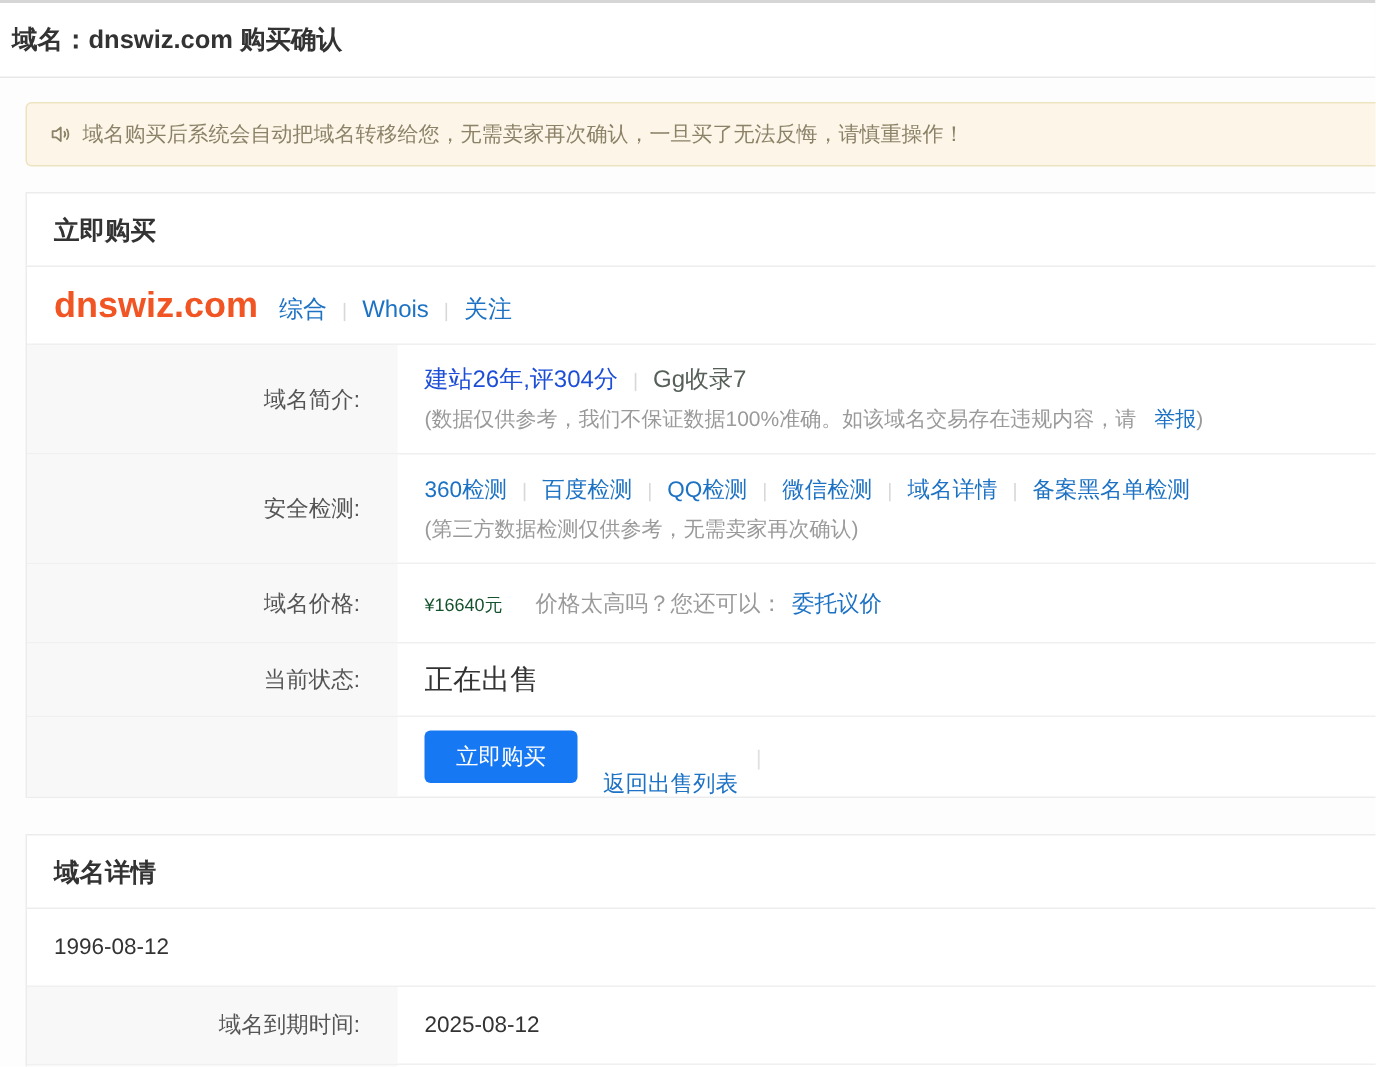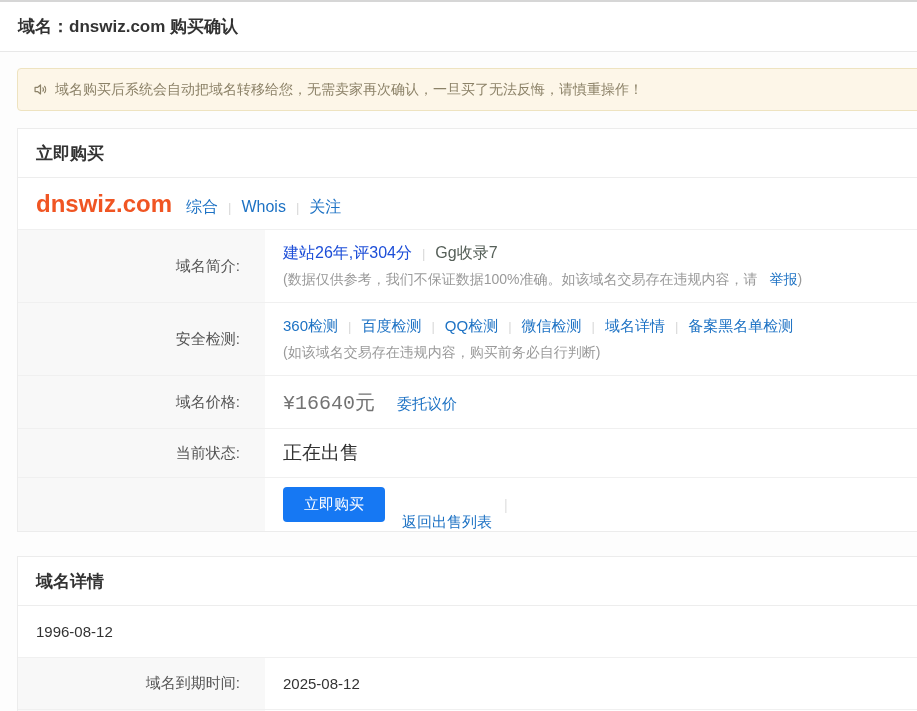--- a/index.html
+++ b/index.html
@@ -11,21 +11,21 @@
     color: #333;
   }
   .top-line { height: 2px; background: #d6d6d6; }
 
   
   .page-header {
     height: 49px;
     background: #fff;
     border-bottom: 1px solid #e8e8e8;
     display: flex; align-items: center;
-    padding: 0 18px;
+    padding: 0 8px;
   }
   .page-header h1 {
     margin: 0;
     font-size: 17px; font-weight: bold; color: #333;
   }
 
   
   .alert {
     margin: 16px 0 0 17px;
     width: 1120px;
@@ -93,21 +93,21 @@
 
   .intro-line1 { margin-bottom: 7px; }
   .visited-link { color: #1d4ed8; font-size: 16px; }
   .intro-extra { color: #566059; font-size: 16px; }
   .note { color: #9a9a9a; font-size: 14px; }
   .note .blue-link { font-size: 14px; margin-left: 12px; }
 
   .security-line1 { margin-bottom: 8px; }
   .security-links a { font-size: 15px; }
 
-  .price-value { color: #737373; font-size: 20px; margin-right: 22px; font-family: Liberation Mono, monospace; }
+  .price-value { color: #14532d; font-size: 12px; margin-right: 22px; }
   .price-hint  { color: #9a9a9a; font-size: 15px; margin-right: 6px; }
   .price-link  { font-size: 15px; }
 
   .status-value { font-size: 19px; color: #333; }
 
   .actions-line { display: flex; align-items: center; }
   .buy-button {
     background: #1678f3; color: #fff;
     border: none; border-radius: 4px;
     font-size: 15px;
@@ -185,30 +185,31 @@
           <span class="divider">|</span>
           <a href="#" class="blue-link">QQ检测</a>
           <span class="divider">|</span>
           <a href="#" class="blue-link">微信检测</a>
           <span class="divider">|</span>
           <a href="#" class="blue-link">域名详情</a>
           <span class="divider">|</span>
           <a href="#" class="blue-link">备案黑名单检测</a>
         </div>
       <div class="line note">
-        <span>(如该域名交易存在违规内容，购买前务必自行判断)</span>
+        <span>(第三方数据检测仅供参考，无需卖家再次确认)</span>
       </div>
     </div>
   </div>
 
   <div class="row r-price">
     <div class="row-label">域名价格:</div>
     <div class="row-value">
       <div class="line">
         <span class="price-value">¥16640元</span>
+        <span class="price-hint">价格太高吗？您还可以：</span>
         <a class="blue-link price-link" href="#">委托议价</a>
       </div>
     </div>
   </div>
 
   <div class="row r-status">
     <div class="row-label">当前状态:</div>
     <div class="row-value">
       <span class="status-value">正在出售</span>
     </div>

